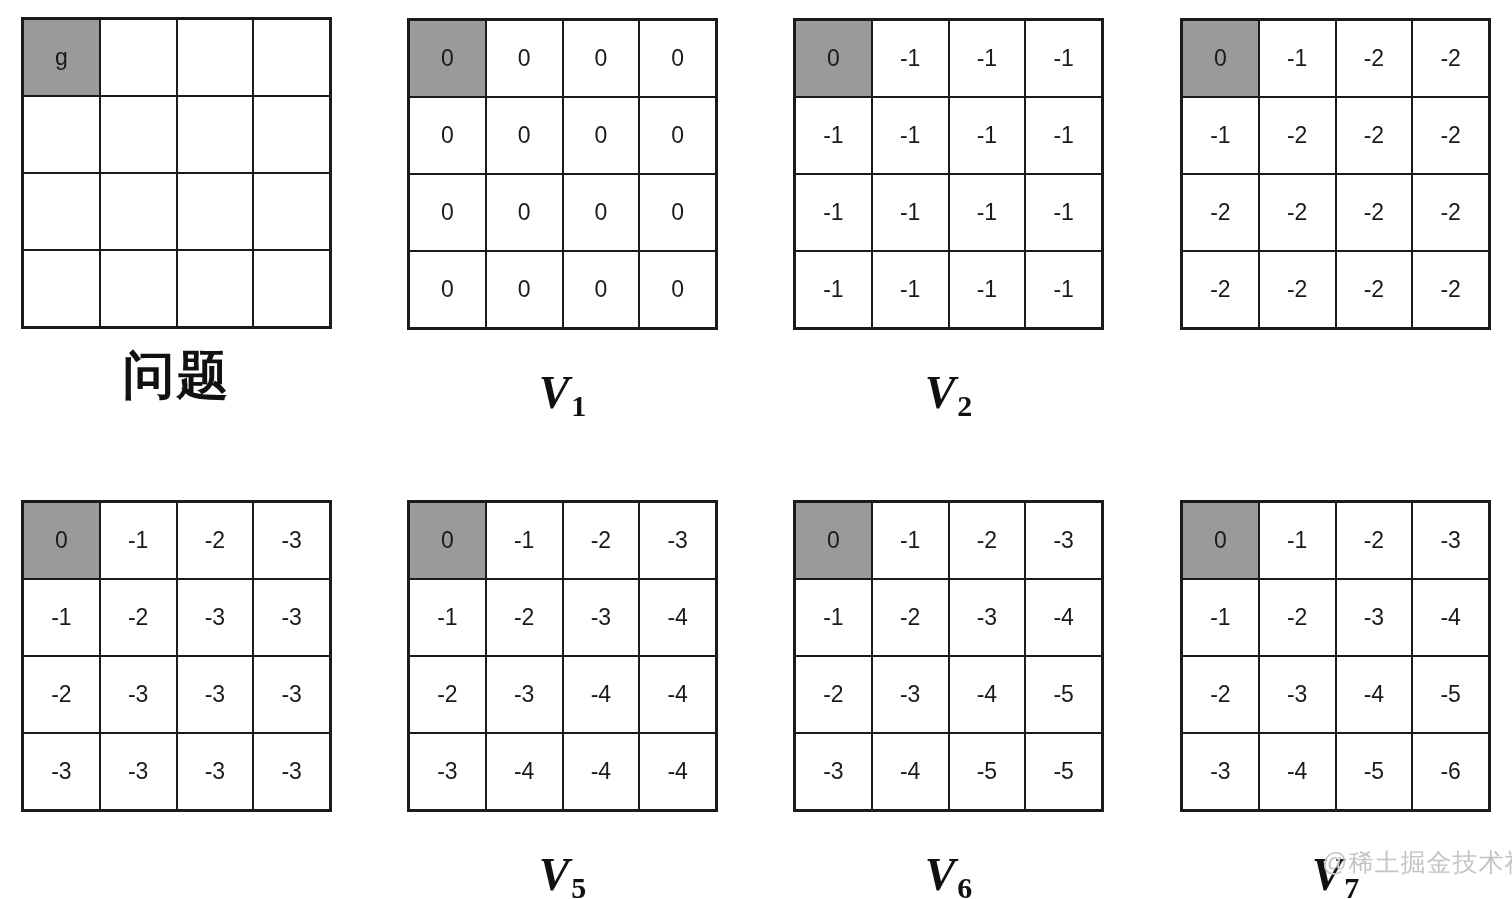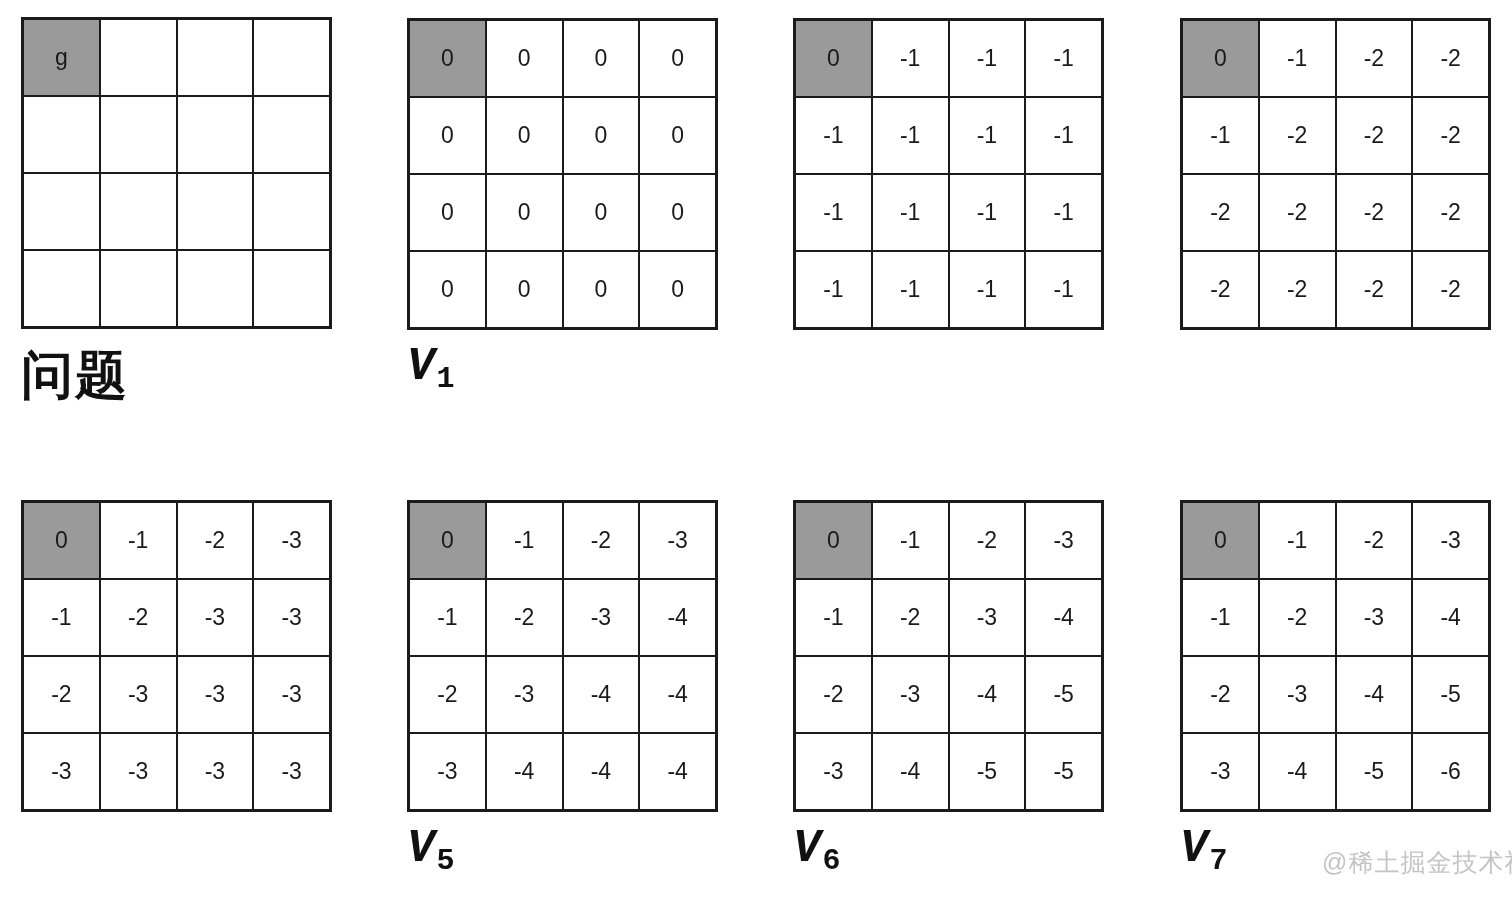--- a/index.html
+++ b/index.html
@@ -37,33 +37,33 @@
     justify-content: center;
     font-size: 23px;
     color: #1a1a1a;
     background: #ffffff;
     font-family: "Liberation Sans", sans-serif;
   }
   .cell.goal {
     background: #9a9a9a;
   }
   figcaption.caption {
-    text-align: left;
+    text-align: center;
     color: #111111;
   }
   figcaption.caption.cjk {
     margin-top: 12px;
     font-family: "Liberation Serif", serif;
     font-size: 52px;
     font-weight: 600;
     letter-spacing: 2px;
   }
   figcaption.caption.math {
-    margin-top: 11px;
-    font-family: Liberation Mono, monospace;
+    margin-top: 36px;
+    font-family: Liberation Serif, serif;
     font-size: 46px;
   }
   .v-base {
     font-style: italic;
     font-weight: 700;
   }
   .v-sub {
     font-style: normal;
     font-weight: 700;
     font-size: 30px;
@@ -140,20 +140,21 @@
         <div class="cell">-1</div>
         <div class="cell">-1</div>
         <div class="cell">-1</div>
         <div class="cell">-1</div>
         <div class="cell">-1</div>
         <div class="cell">-1</div>
         <div class="cell">-1</div>
         <div class="cell">-1</div>
         <div class="cell">-1</div>
       </div>
+      <figcaption class="caption math"><span class="v-base">V</span><span class="v-sub">2</span></figcaption>
     </figure>
   <figure class="grid-fig" style="left:1180px; top:18px;">
       <div class="grid">
         <div class="cell goal">0</div>
         <div class="cell">-1</div>
         <div class="cell">-2</div>
         <div class="cell">-2</div>
         <div class="cell">-1</div>
         <div class="cell">-2</div>
         <div class="cell">-2</div>

